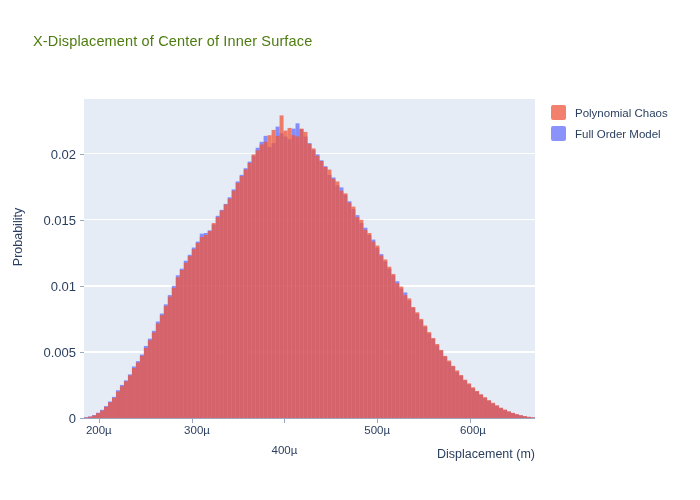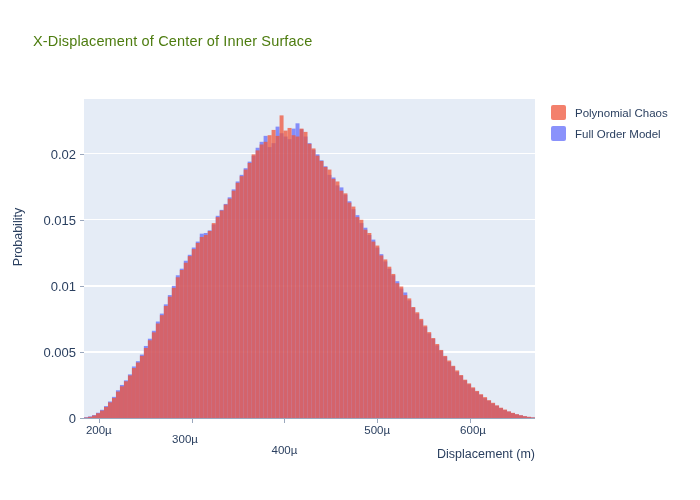--- a/index.html
+++ b/index.html
@@ -387,21 +387,21 @@
           </g>
         </svg>
       </div>
   </div>
 
   <div id="xaxis-line"></div>
   <div id="xticks">
       <div class="xtick-mark" style="left: 98.8477px;"></div>
       <div class="xtick-label" style="left: 98.8477px;">200µ</div>
       <div class="xtick-mark" style="left: 191.646px;"></div>
-      <div class="xtick-label" style="left: 185px; margin-top: 9px;">300µ</div>
+      <div class="xtick-label" style="left: 197px;">300µ</div>
       <div class="xtick-mark" style="left: 284.444px;"></div>
       <div class="xtick-label" style="left: 284.444px; margin-top: 20px;">400µ</div>
       <div class="xtick-mark" style="left: 377.243px;"></div>
       <div class="xtick-label" style="left: 377.243px;">500µ</div>
       <div class="xtick-mark" style="left: 470.041px;"></div>
       <div class="xtick-label" style="left: 473px;">600µ</div>
     </div>
   <div id="yticks">
       <div class="ytick-mark" style="top: 418px;"></div>
       <div class="ytick-label" style="top: 418px;">0</div>

